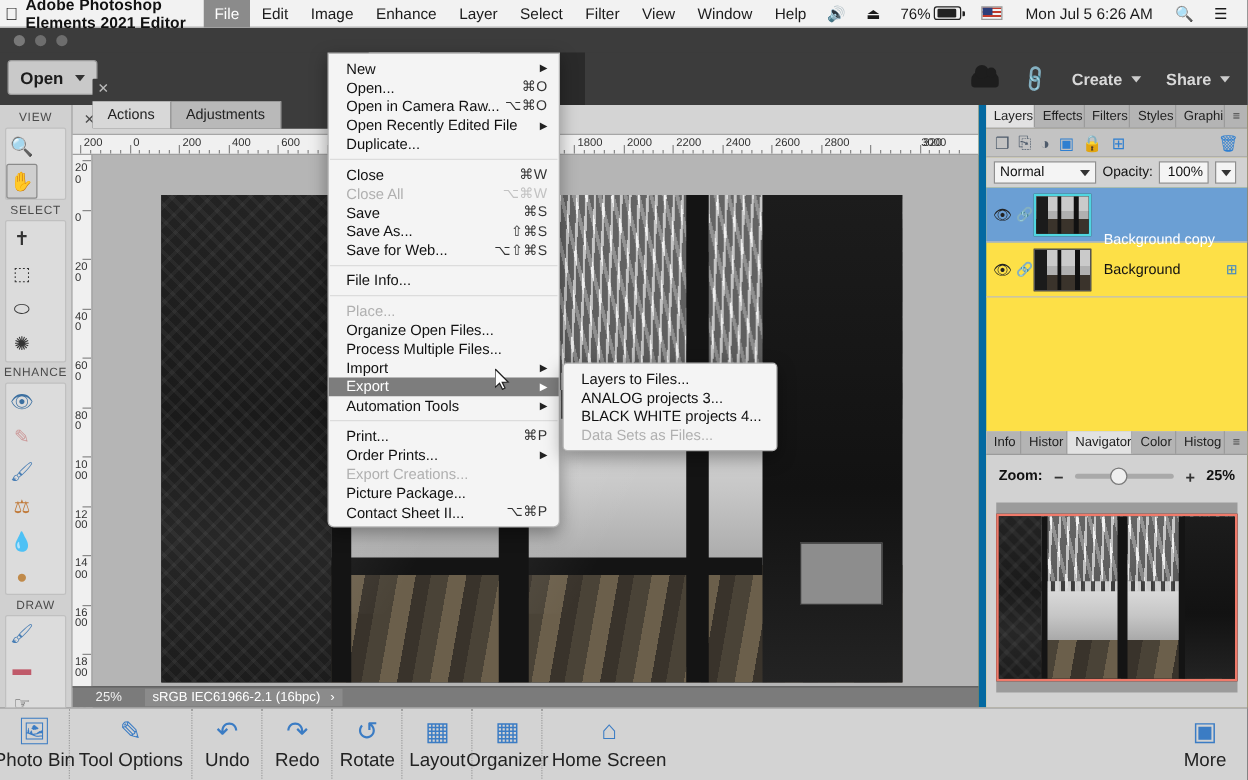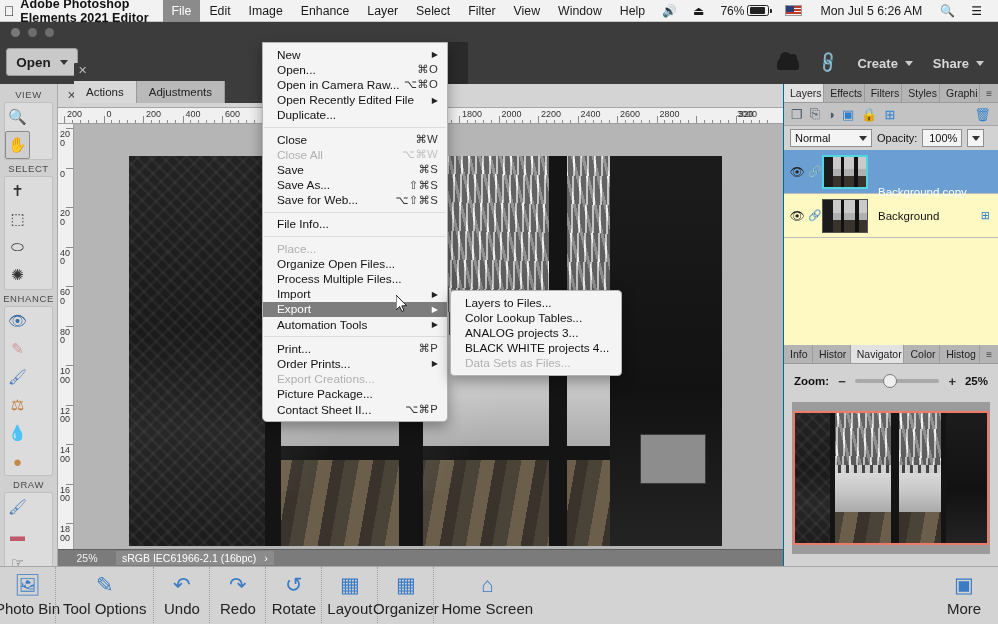--- a/index.html
+++ b/index.html
@@ -158,21 +158,21 @@
     position:absolute; left:58px; bottom:58px; right:215px; height:17px;
     background:#7b7b7b; display:flex; align-items:center;
     border-top:1px solid #5f5f5f;
   }
   #statusBar .zoom { width:58px; text-align:center; font-size:10.5px; color:#f0f0f0;}
   #statusBar .prof { background:#8b8b8b; padding:1px 6px; font-size:10.5px; color:#fff; display:flex; align-items:center; gap:8px;}
 
   
   #rightDock {
     position:absolute; right:0; top:62px; width:215px; bottom:58px;
-    background:#fef9c3; border-left:1px solid #0369a1;
+    background:#fde047; border-left:6px solid #0369a1;
   }
   .panelTabs { display:flex; align-items:stretch; height:19px; background:#b4b4b4; border-bottom:1px solid #9b9b9b;}
   .panelTabs .pt { padding:0 6px; display:flex; align-items:center; font-size:10.5px; color:#1e1e1e; border-right:1px solid #9b9b9b; overflow:hidden; white-space:nowrap;}
   .panelTabs .pt.sel { background:#e2e2e2;}
   .panelTabs .menuico { margin-left:auto; padding:0 6px; display:flex; align-items:center; color:#444; font-size:10px;}
   #layerTools { height:23px; background:#c3c3c3; display:flex; align-items:center; gap:7px; padding:0 7px; border-bottom:1px solid #a6a6a6;}
   .lico { font-size:13px; color:#4e5b6b; display:flex; align-items:center;}
   .lico.blue { color:#2f7fd0;}
   .lico.trash { margin-left:auto; color:#2f7fd0;}
   #blendRow { height:24px; display:flex; align-items:center; gap:5px; padding:2px 6px; background:#d2d2d2;}
@@ -703,23 +703,20 @@
         <span>Contact Sheet II...</span>
         <span class="sc">⌥⌘P</span>
       </div>
     </div>
 
   <div id="exportMenu">
       <div class="mrow">
         <span>Layers to Files...</span>
       </div>
       <div class="mrow">
-        <span>Color Lookup Tables...</span>
-      </div>
-      <div class="mrow">
         <span>ANALOG projects 3...</span>
       </div>
       <div class="mrow">
         <span>BLACK WHITE projects 4...</span>
       </div>
       <div class="mrow dis">
         <span>Data Sets as Files...</span>
       </div>
     </div>
 

